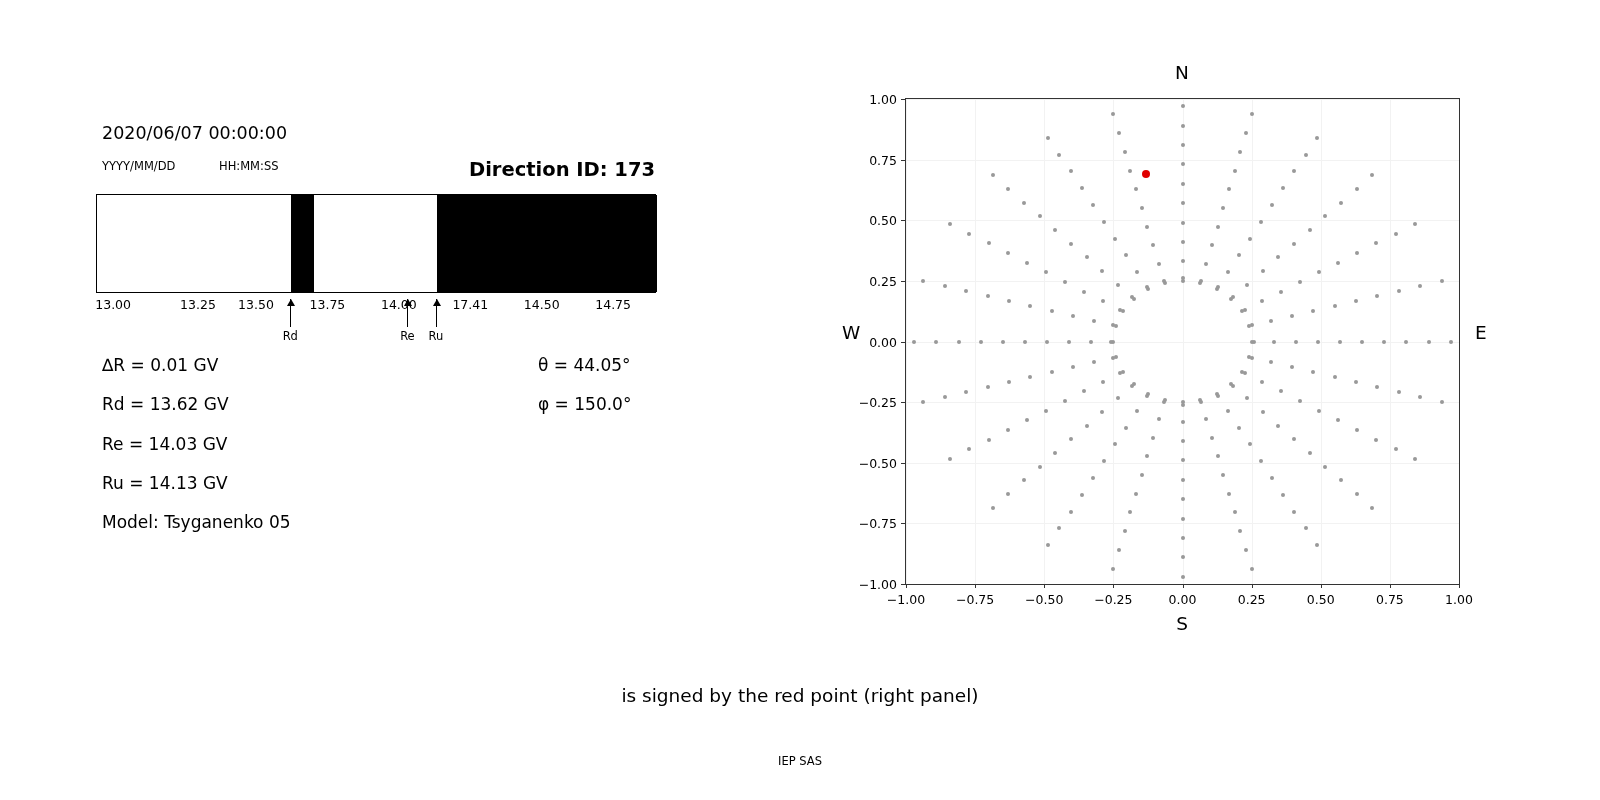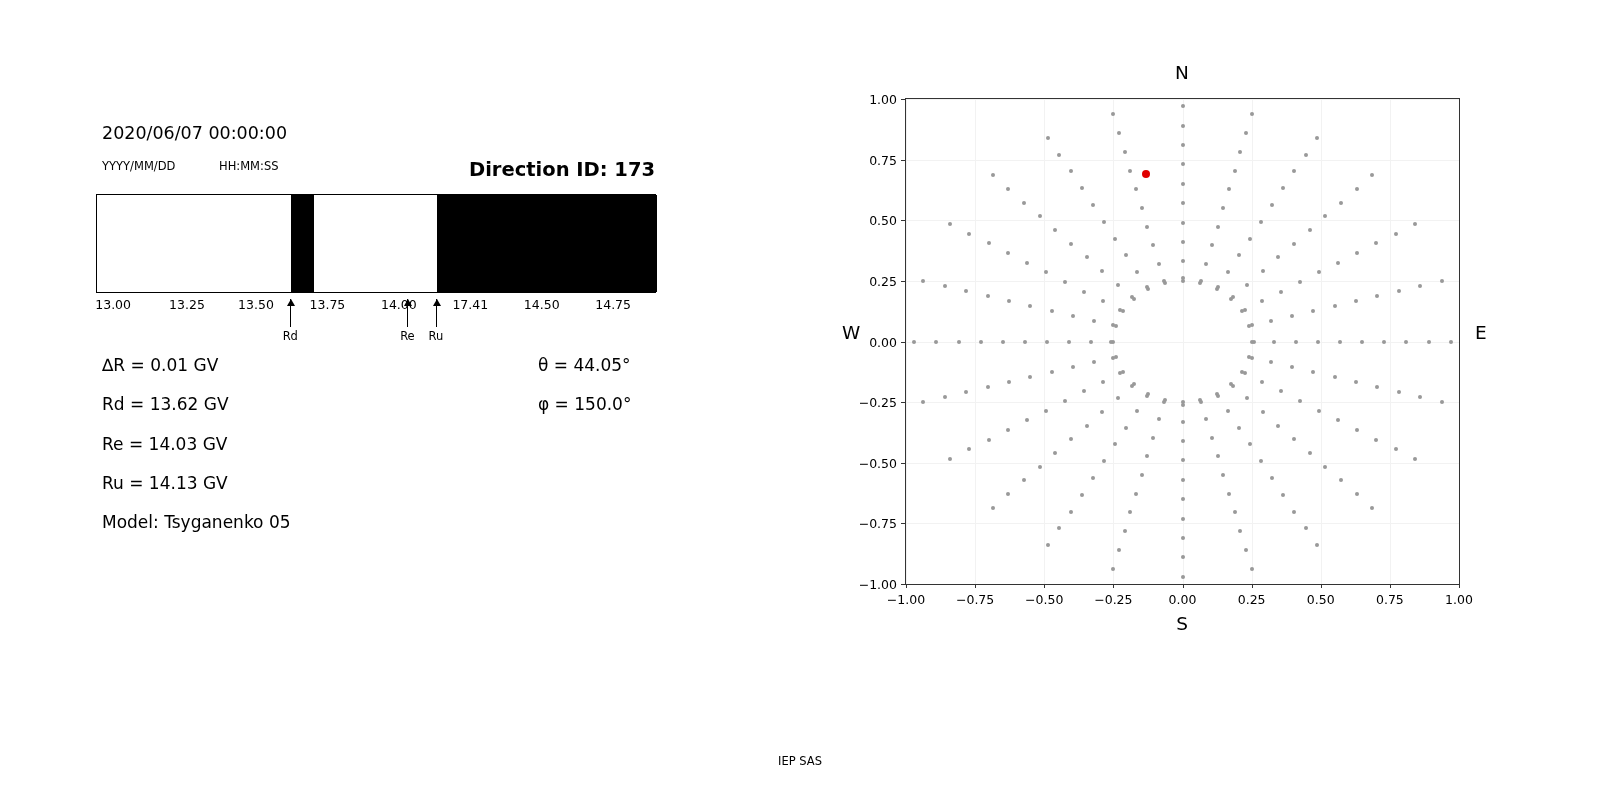--- a/index.html
+++ b/index.html
@@ -245,21 +245,21 @@
   <div class="text-line" id="time-format-label">HH:MM:SS</div>
 
   <div class="text-line" id="direction-id">Direction ID: 173</div>
 
   <div id="penumbra-bar">
       <div class="band" style="left: 194.286px; width: 22.8571px;"></div>
       <div class="band" style="left: 340px; width: 220px;"></div>
     </div>
   <div id="penumbra-axis">
       <div class="tick-label" style="left: 17.1429px;">13.00</div>
-      <div class="tick-label" style="left: 91px;">13.25</div>
+      <div class="tick-label" style="left: 102px;">13.25</div>
       <div class="tick-label" style="left: 160px;">13.50</div>
       <div class="tick-label" style="left: 231.429px;">13.75</div>
       <div class="tick-label" style="left: 302.857px;">14.00</div>
       <div class="tick-label" style="left: 374.286px;">17.41</div>
       <div class="tick-label" style="left: 445.714px;">14.50</div>
       <div class="tick-label" style="left: 517.143px;">14.75</div>
       <div class="marker" style="left: 194.286px;"></div>
       <div class="marker-label" style="left: 194.286px;">Rd</div>
       <div class="marker" style="left: 311.429px;"></div>
       <div class="marker-label" style="left: 311.429px;">Re</div>
@@ -598,14 +598,15 @@
     <div class="tickmark-y" style="left: 81px; top: 240.875px;"></div>
     <div class="axis-tick-y" style="left: 27px; width: 50px; top: 180.25px;">0.50</div>
     <div class="tickmark-y" style="left: 81px; top: 180.25px;"></div>
     <div class="axis-tick-y" style="left: 27px; width: 50px; top: 119.625px;">0.75</div>
     <div class="tickmark-y" style="left: 81px; top: 119.625px;"></div>
     <div class="axis-tick-y" style="left: 27px; width: 50px; top: 59px;">1.00</div>
     <div class="tickmark-y" style="left: 81px; top: 59px;"></div>
   </div>
 
 <div id="caption">
+  <div class="caption-line">is signed by the red point (right panel)</div>
 </div>
 <div id="credit">IEP SAS</div>
 
 </body></html>

